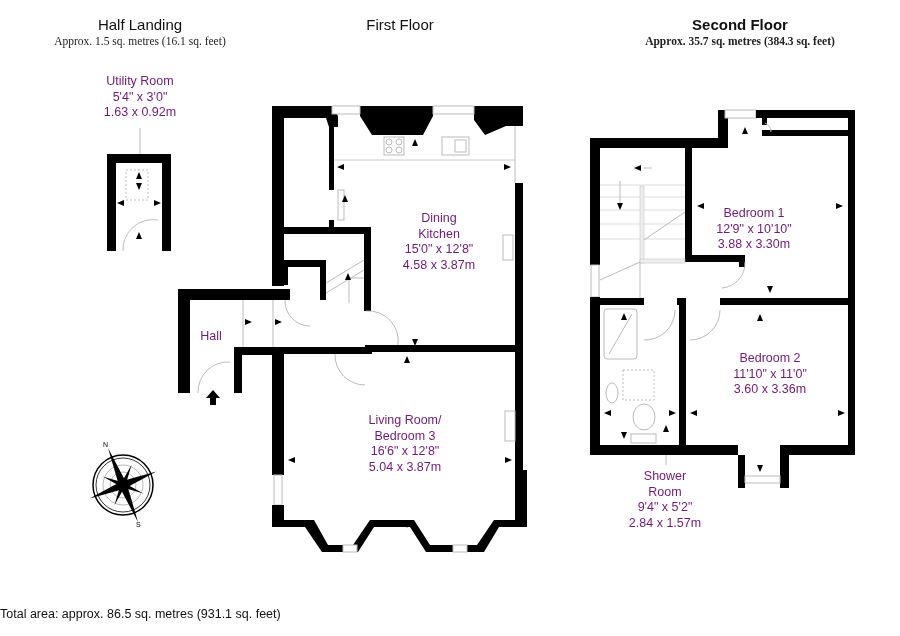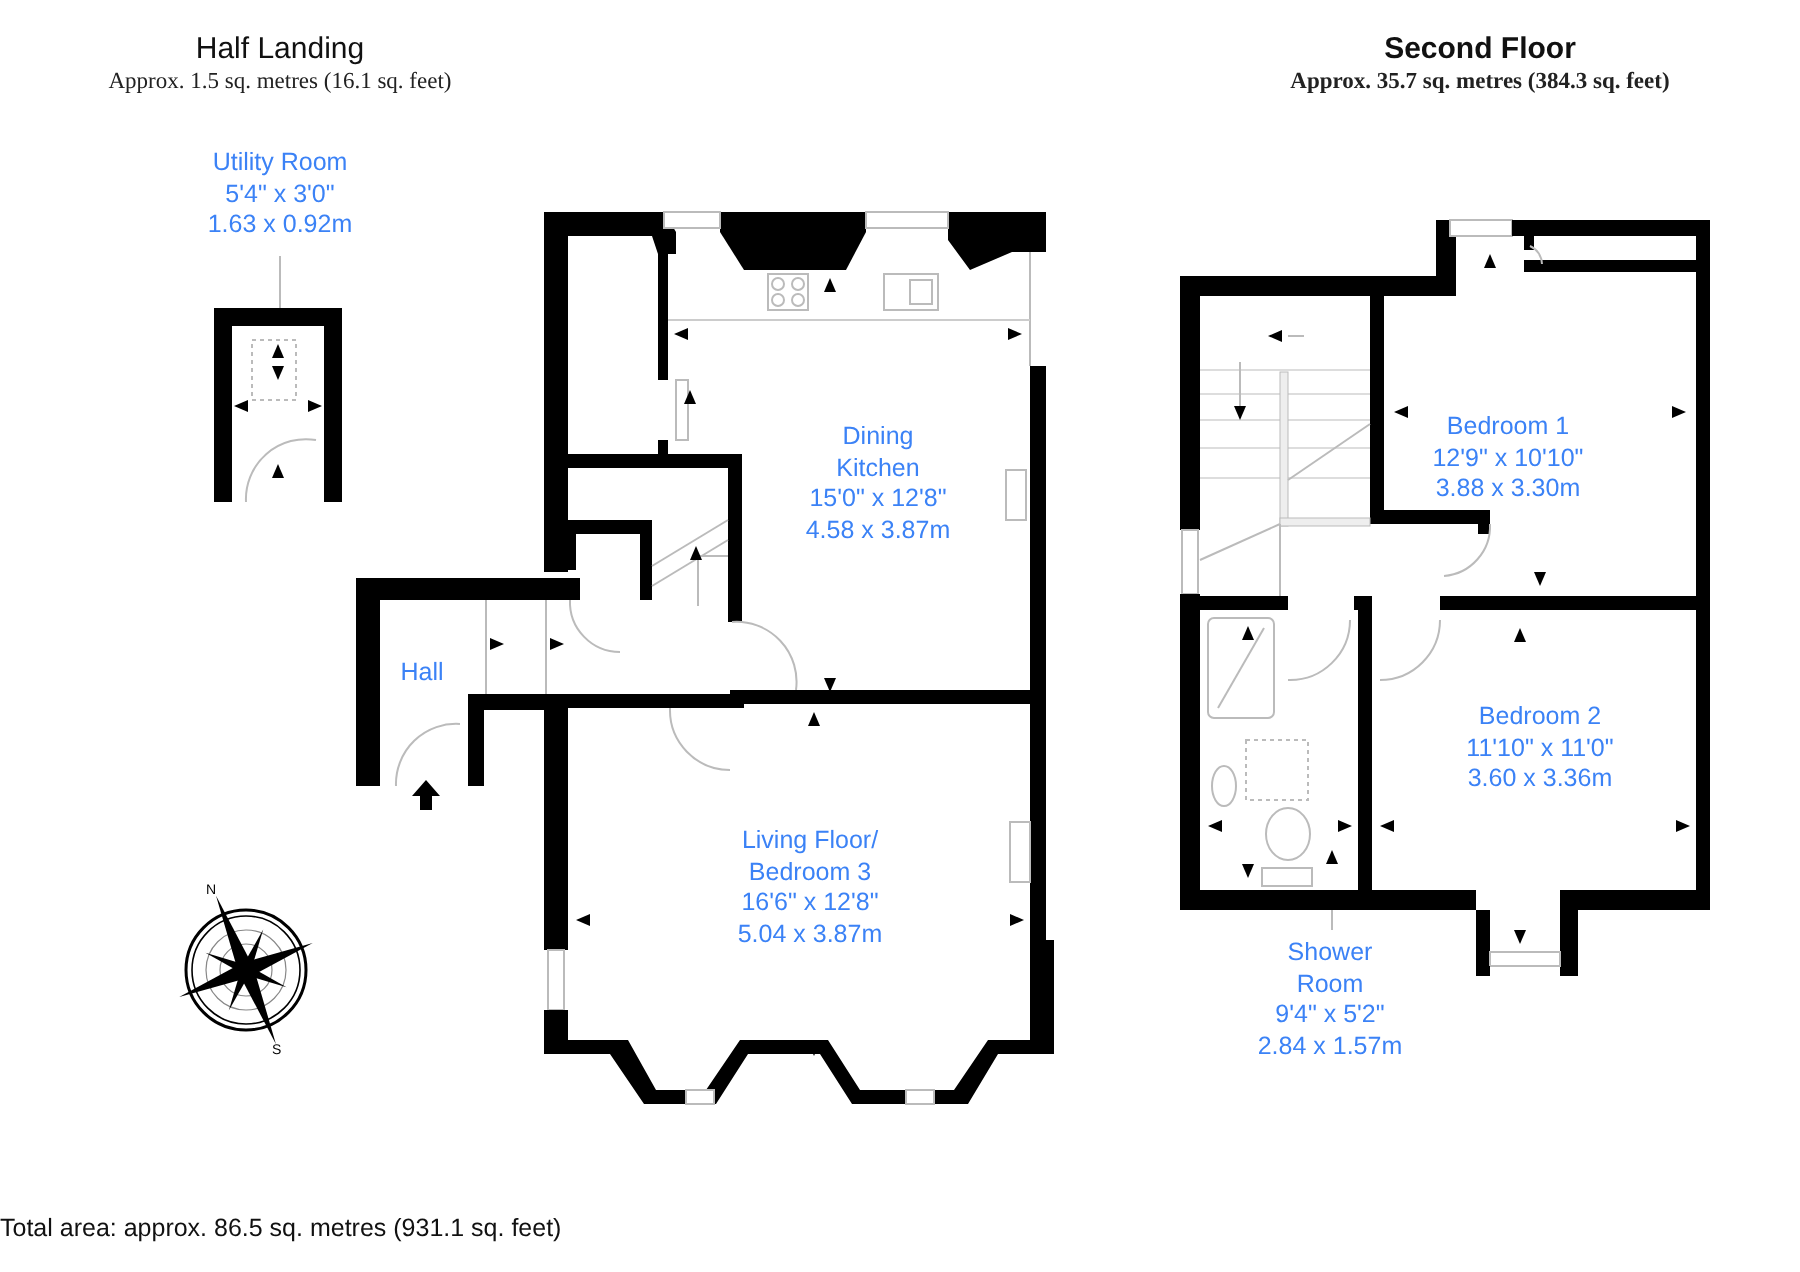--- a/index.html
+++ b/index.html
@@ -1,31 +1,32 @@
 <!DOCTYPE html>
 <html><head>
 <meta charset="utf-8">
 <style>
   html, body { margin:0; padding:0; background:#ffffff; }
   body { width:900px; height:636px; position:relative; overflow:hidden; font-family:"Liberation Sans", sans-serif; color:#111; }
   .floor-head { position:absolute; text-align:center; }
   .floor-title { font-family:"Liberation Sans", sans-serif; font-size:15px; color:#111; line-height:18px; }
   .floor-area { font-family:"Liberation Serif", serif; font-size:11.5px; color:#222; line-height:15px; }
-  .room-label { position:absolute; text-align:center; font-family:"Liberation Sans", sans-serif; font-size:12.5px; line-height:15.5px; color:#3b82f6; white-space:nowrap; }
+  .room-label { position:absolute; text-align:center; font-family:"Liberation Sans", sans-serif; font-size:12.5px; line-height:15.5px; color:#701a75; white-space:nowrap; }
   .total { position:absolute; left:0; width:900px; top:607px; text-align:left; font-size:12.5px; color:#111; }
   svg { position:absolute; left:0; top:0; }
 </style>
 </head>
 <body>
 
 <div class="floor-head" style="left:30px;width:220px;top:16px;">
   <div class="floor-title">Half Landing</div>
   <div class="floor-area">Approx. 1.5 sq. metres (16.1 sq. feet)</div>
 </div>
 <div class="floor-head" style="left:280px;width:240px;top:16px;">
+  <div class="floor-title">First Floor</div>
 </div>
 <div class="floor-head" style="left:610px;width:260px;top:16px;font-weight:bold;">
   <div class="floor-title">Second Floor</div>
   <div class="floor-area">Approx. 35.7 sq. metres (384.3 sq. feet)</div>
 </div>
 
 <svg width="900" height="636" viewBox="0 0 900 636">
   <defs>
     <marker id="arr" viewBox="0 0 10 10" refX="5" refY="5" markerWidth="5" markerHeight="5" orient="auto">
       <path d="M0,0 L10,5 L0,10 z" fill="#000"></path>
@@ -223,21 +224,21 @@
   <div>Kitchen</div>
   <div>15'0" x 12'8"</div>
   <div>4.58 x 3.87m</div>
 </div>
 
 <div class="room-label" style="left:196px;width:30px;top:329px;">
   <div>Hall</div>
 </div>
 
 <div class="room-label" style="left:345px;width:120px;top:413px;">
-  <div>Living Floor/</div>
+  <div>Living Room/</div>
   <div>Bedroom 3</div>
   <div>16'6" x 12'8"</div>
   <div>5.04 x 3.87m</div>
 </div>
 
 <div class="room-label" style="left:694px;width:120px;top:186px;margin-top:20px;">
   <div>Bedroom 1</div>
   <div>12'9" x 10'10"</div>
   <div>3.88 x 3.30m</div>
 </div>

